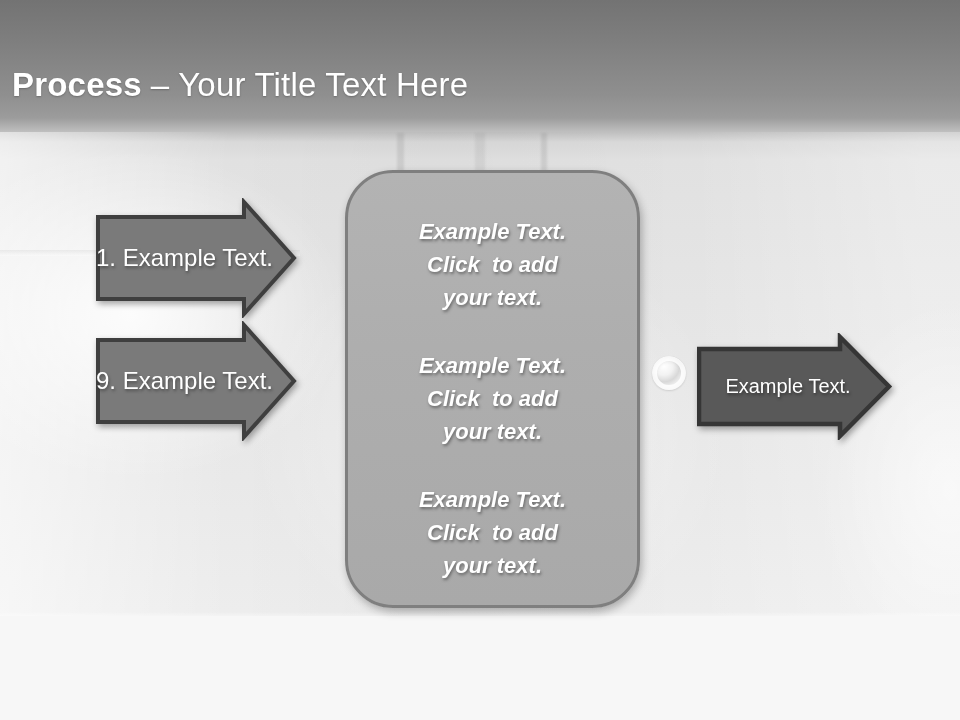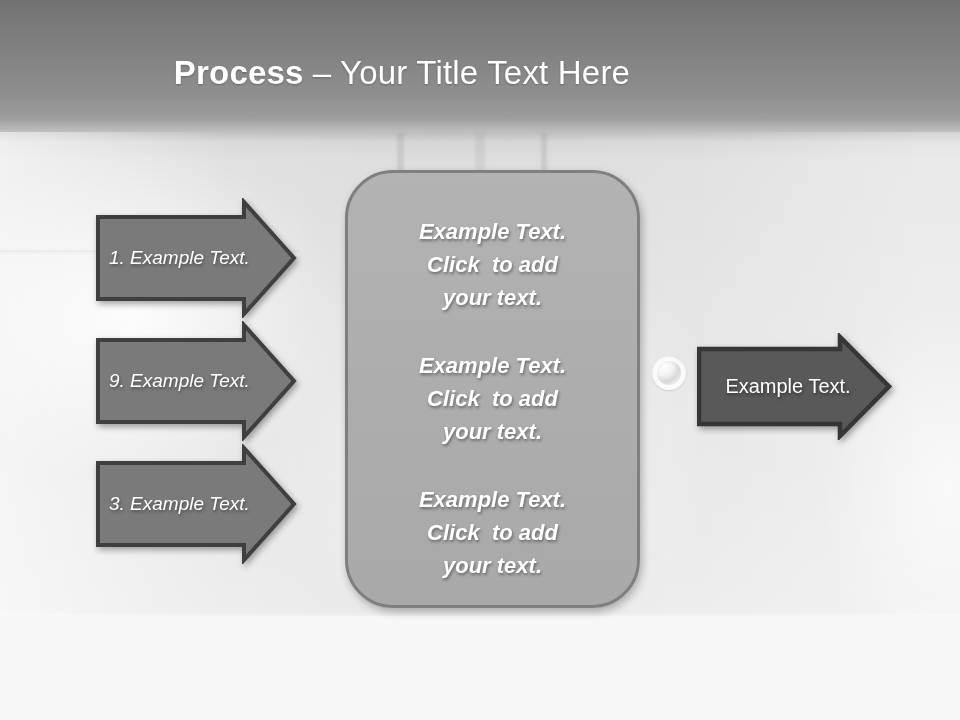--- a/index.html
+++ b/index.html
@@ -24,32 +24,32 @@
   .bg-edge{position:absolute;left:0;top:250px;width:300px;height:6px;
     background:linear-gradient(180deg,rgba(0,0,0,.05),rgba(255,255,255,.4));}
   .bg-smudge{position:absolute;top:133px;background:rgba(120,120,120,.18);filter:blur(1px);}
   .smudge-a{left:397px;width:7px;height:42px;}
   .smudge-b{left:475px;width:10px;height:40px;background:rgba(120,120,120,.12);}
   .smudge-c{left:541px;width:6px;height:40px;}
   .glass-knob{position:absolute;left:652px;top:356px;width:34px;height:34px;border-radius:50%;
     background:radial-gradient(circle at 35% 30%, #ffffff 0%, #f2f2f2 28%, #d8d8d8 48%, #ececec 62%, #dcdcdc 100%);
     box-shadow:inset 0 0 0 5px rgba(255,255,255,.85), inset 0 2px 6px rgba(0,0,0,.22), 0 1px 2px rgba(0,0,0,.12);}
   
-  .title{position:absolute;left:0;top:54px;width:804px;margin:0;text-align:center;
+  .title{position:absolute;left:0;top:54px;width:804px;margin:12px;
     font-size:33px;font-weight:400;color:var(--title-color,#fff);
     text-shadow:0 1px 2px rgba(0,0,0,.25);letter-spacing:.2px;}
   .title-bold{font-weight:700;}
   .title-rest{margin-left:9px;font-weight:400;}
   
   .step-arrow{position:absolute;left:96px;width:202px;height:120px;}
   .step-arrow svg{position:absolute;left:0;top:0;
     filter:drop-shadow(2px 3px 3px rgba(0,0,0,.35));}
   .step-arrow polygon{fill:var(--left-arrow-fill,#7a7a7a);stroke:var(--left-arrow-border,#3f3f3f);stroke-width:4;}
-  .step-label{position:absolute;left:13px;top:0;height:120px;display:flex;align-items:center;
-    font-size:19px;color:var(--text-color,#fff);text-shadow:1px 2px 3px rgba(50,50,50,.6);white-space:pre-wrap;font-style:italic;}
+  .step-label{position:absolute;left:0;top:0;height:120px;display:flex;align-items:center;
+    font-size:24px;color:var(--text-color,#fff);text-shadow:1px 2px 3px rgba(50,50,50,.6);white-space:pre-wrap;}
   
   .center-box{position:absolute;left:345px;top:170px;width:295px;height:438px;
     box-sizing:border-box;border:3px solid var(--box-border,#7f7f7f);border-radius:48px;
     background:linear-gradient(180deg,#b3b3b3,var(--box-fill,#aeaeae) 40%,#a9a9a9);
     box-shadow:2px 4px 8px rgba(0,0,0,.28);}
   .center-box-inner{padding:42px 18px 0 18px;text-align:center;}
   .para{margin:0 0 35px 0;font-style:italic;font-weight:600;font-size:22px;line-height:33px;
     color:var(--text-color,#fff);text-shadow:1px 2px 3px rgba(50,50,50,.55);}
   .para .line{display:block;white-space:pre-wrap;}
   
@@ -87,26 +87,20 @@
     <span class="step-label">1. Example Text.</span>
   </div>
 
   <div class="step-arrow" style="top:321px">
     <svg width="202" height="120" viewBox="0 0 202 120">
       <polygon points="2,19 148,19 148,4 198,60 148,116 148,101 2,101"></polygon>
     </svg>
     <span class="step-label">9. Example Text.</span>
   </div>
 
-  <div class="step-arrow" style="top:444px">
-    <svg width="202" height="120" viewBox="0 0 202 120">
-      <polygon points="2,19 148,19 148,4 198,60 148,116 148,101 2,101"></polygon>
-    </svg>
-    <span class="step-label">3. Example Text.</span>
-  </div>
 
   <div class="center-box">
     <div class="center-box-inner">
       <p class="para">
         <span class="line">Example Text.</span>
         <span class="line">Click  to add</span>
         <span class="line">your text.</span>
       </p>
       <p class="para">
         <span class="line">Example Text.</span>

